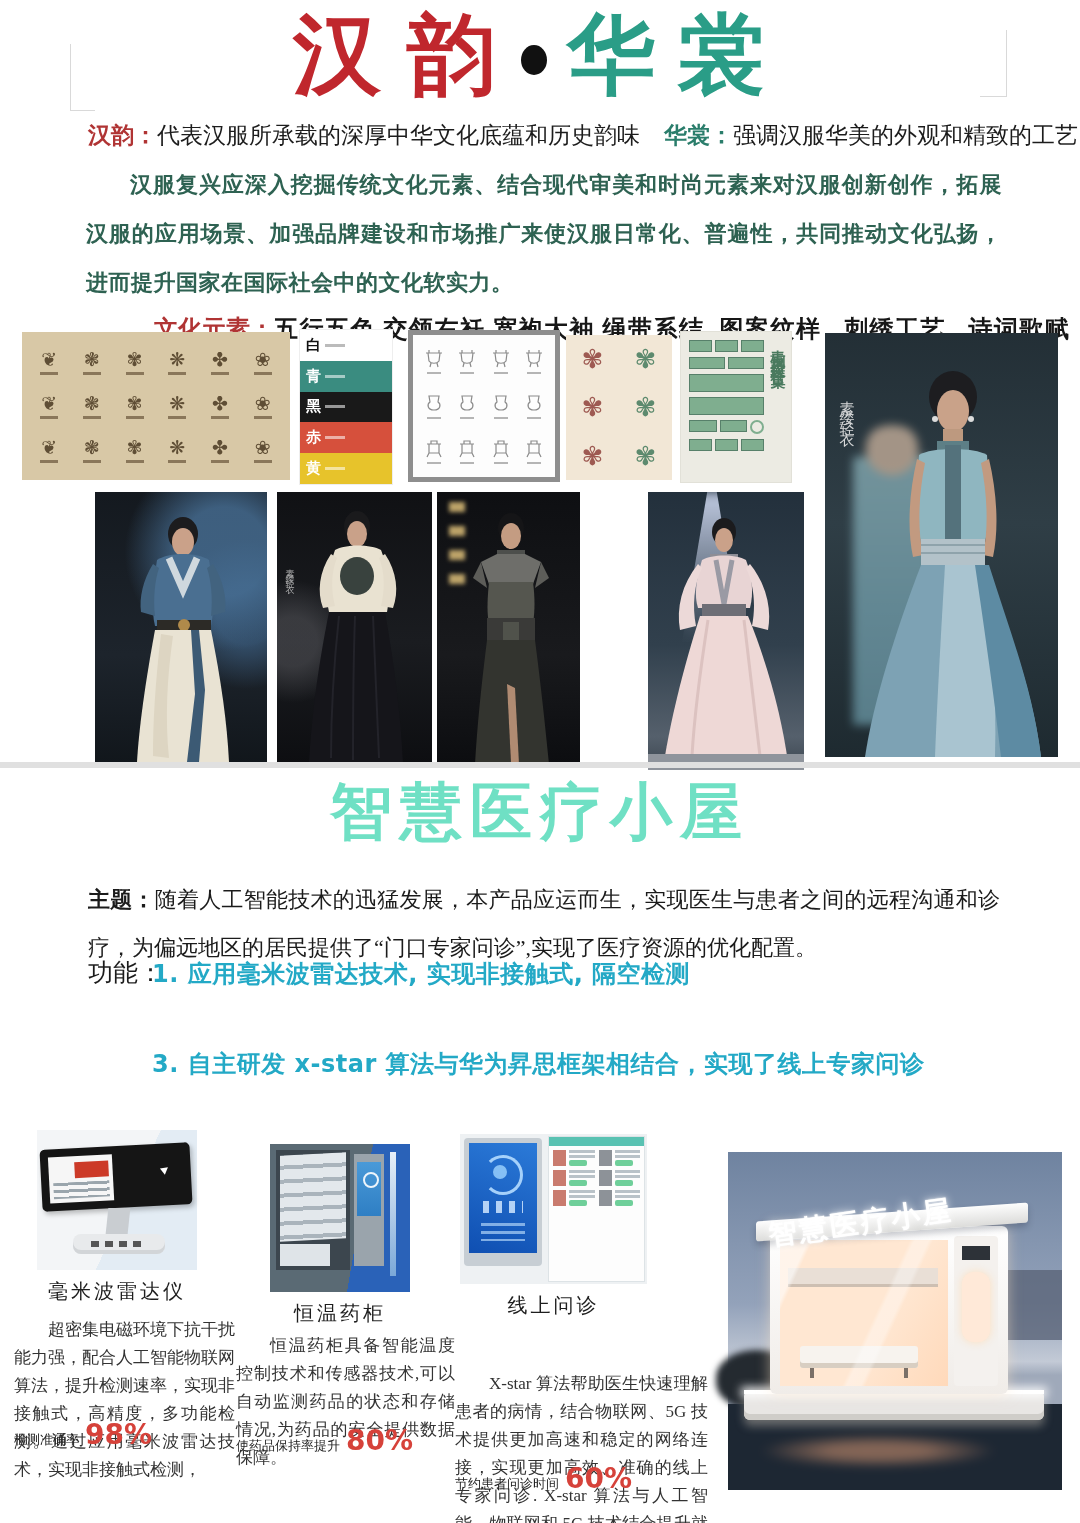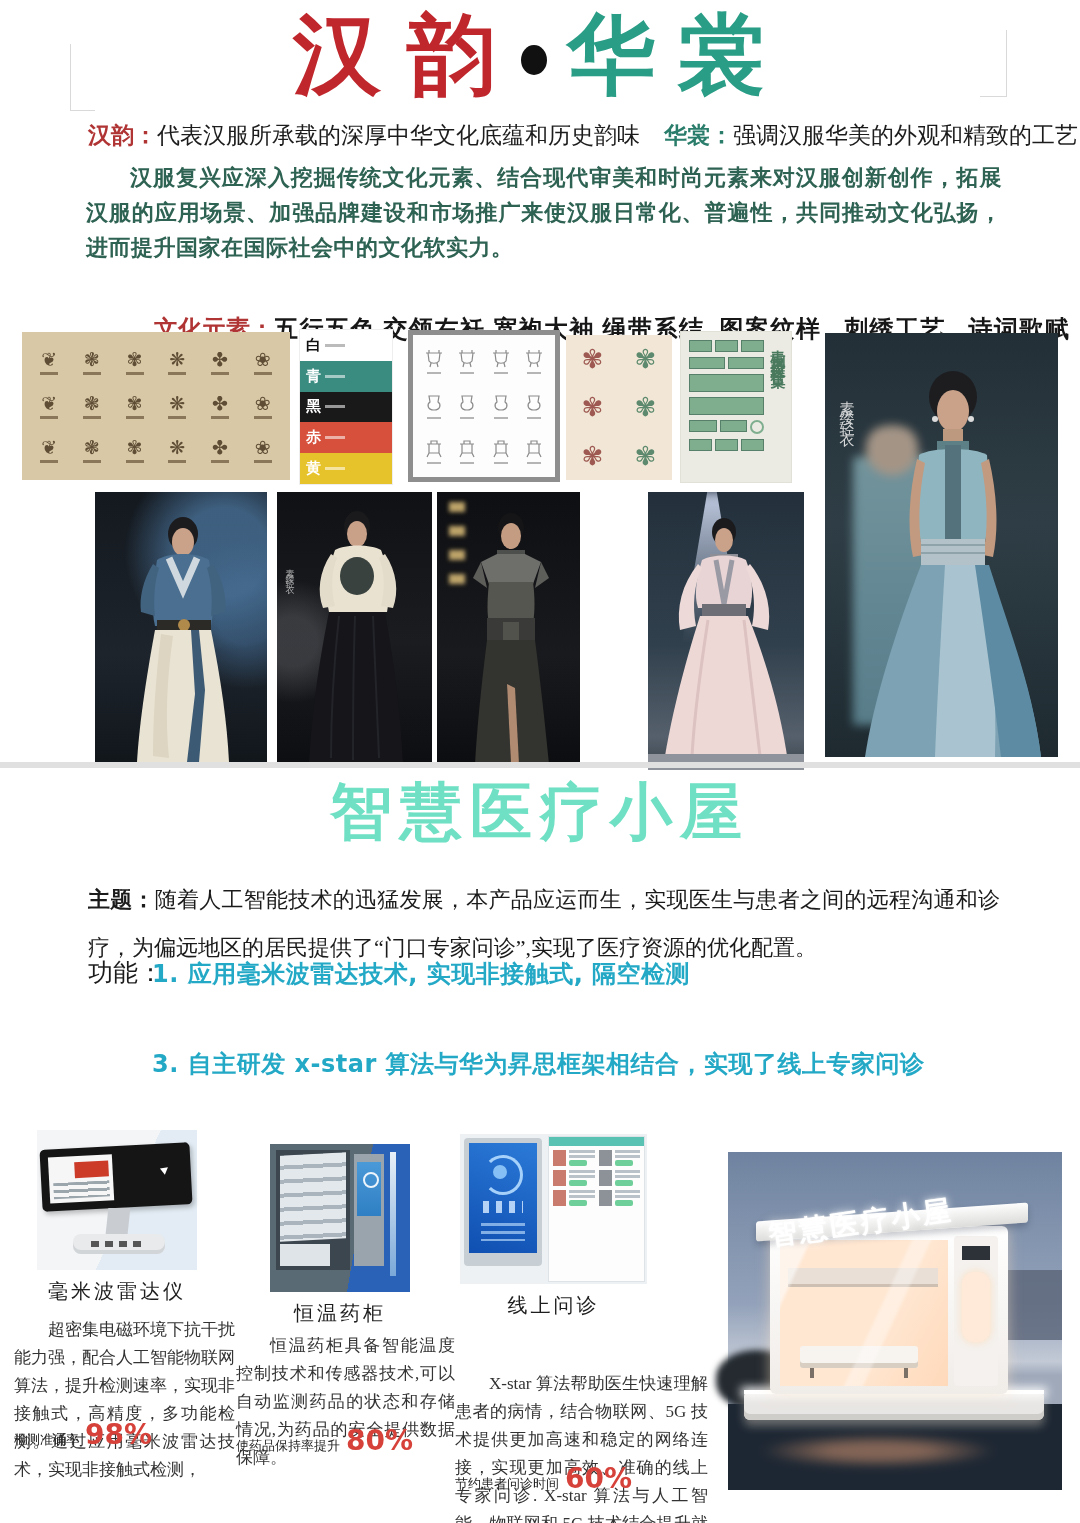--- a/index.html
+++ b/index.html
@@ -14,21 +14,21 @@
   .mt-green{font-size:88px;font-weight:bold;color:#2a9d87;letter-spacing:22px;}
   .corner{border:0 solid #d9d9d9;}
   .corner-l{left:70px;top:44px;width:24px;height:66px;border-left-width:1px;border-bottom-width:1px;}
   .corner-r{left:980px;top:30px;width:26px;height:66px;border-right-width:1px;border-bottom-width:1px;}
 
   .defs{top:120px;left:88px;width:924px;font-size:23px;display:flex;gap:24px;white-space:nowrap;}
   .def-label-red{color:#b03434;font-weight:bold;}
   .def-label-green{color:#2a7d6b;font-weight:bold;}
   .def-text{color:#1c1c1c;}
 
-  .para{top:160px;left:86px;width:916px;font-size:22px;line-height:35px;color:#2e6252;
+  .para{top:160px;left:86px;width:916px;font-size:22px;line-height:49px;color:#2e6252;
         font-weight:600;text-align:justify;text-indent:2em;letter-spacing:.5px;}
 
   .elements{top:286px;left:130px;font-size:24px;font-weight:bold;white-space:pre;}
   .elements .lbl{color:#b03434;}
   .elements .items{color:#171717;letter-spacing:1.5px;}
 
   
   .panel-a{left:22px;top:332px;width:268px;height:148px;background:#d8c8a6;
            display:grid;grid-template-columns:repeat(6,1fr);grid-template-rows:repeat(3,1fr);
            padding:8px 6px;box-sizing:border-box;}

